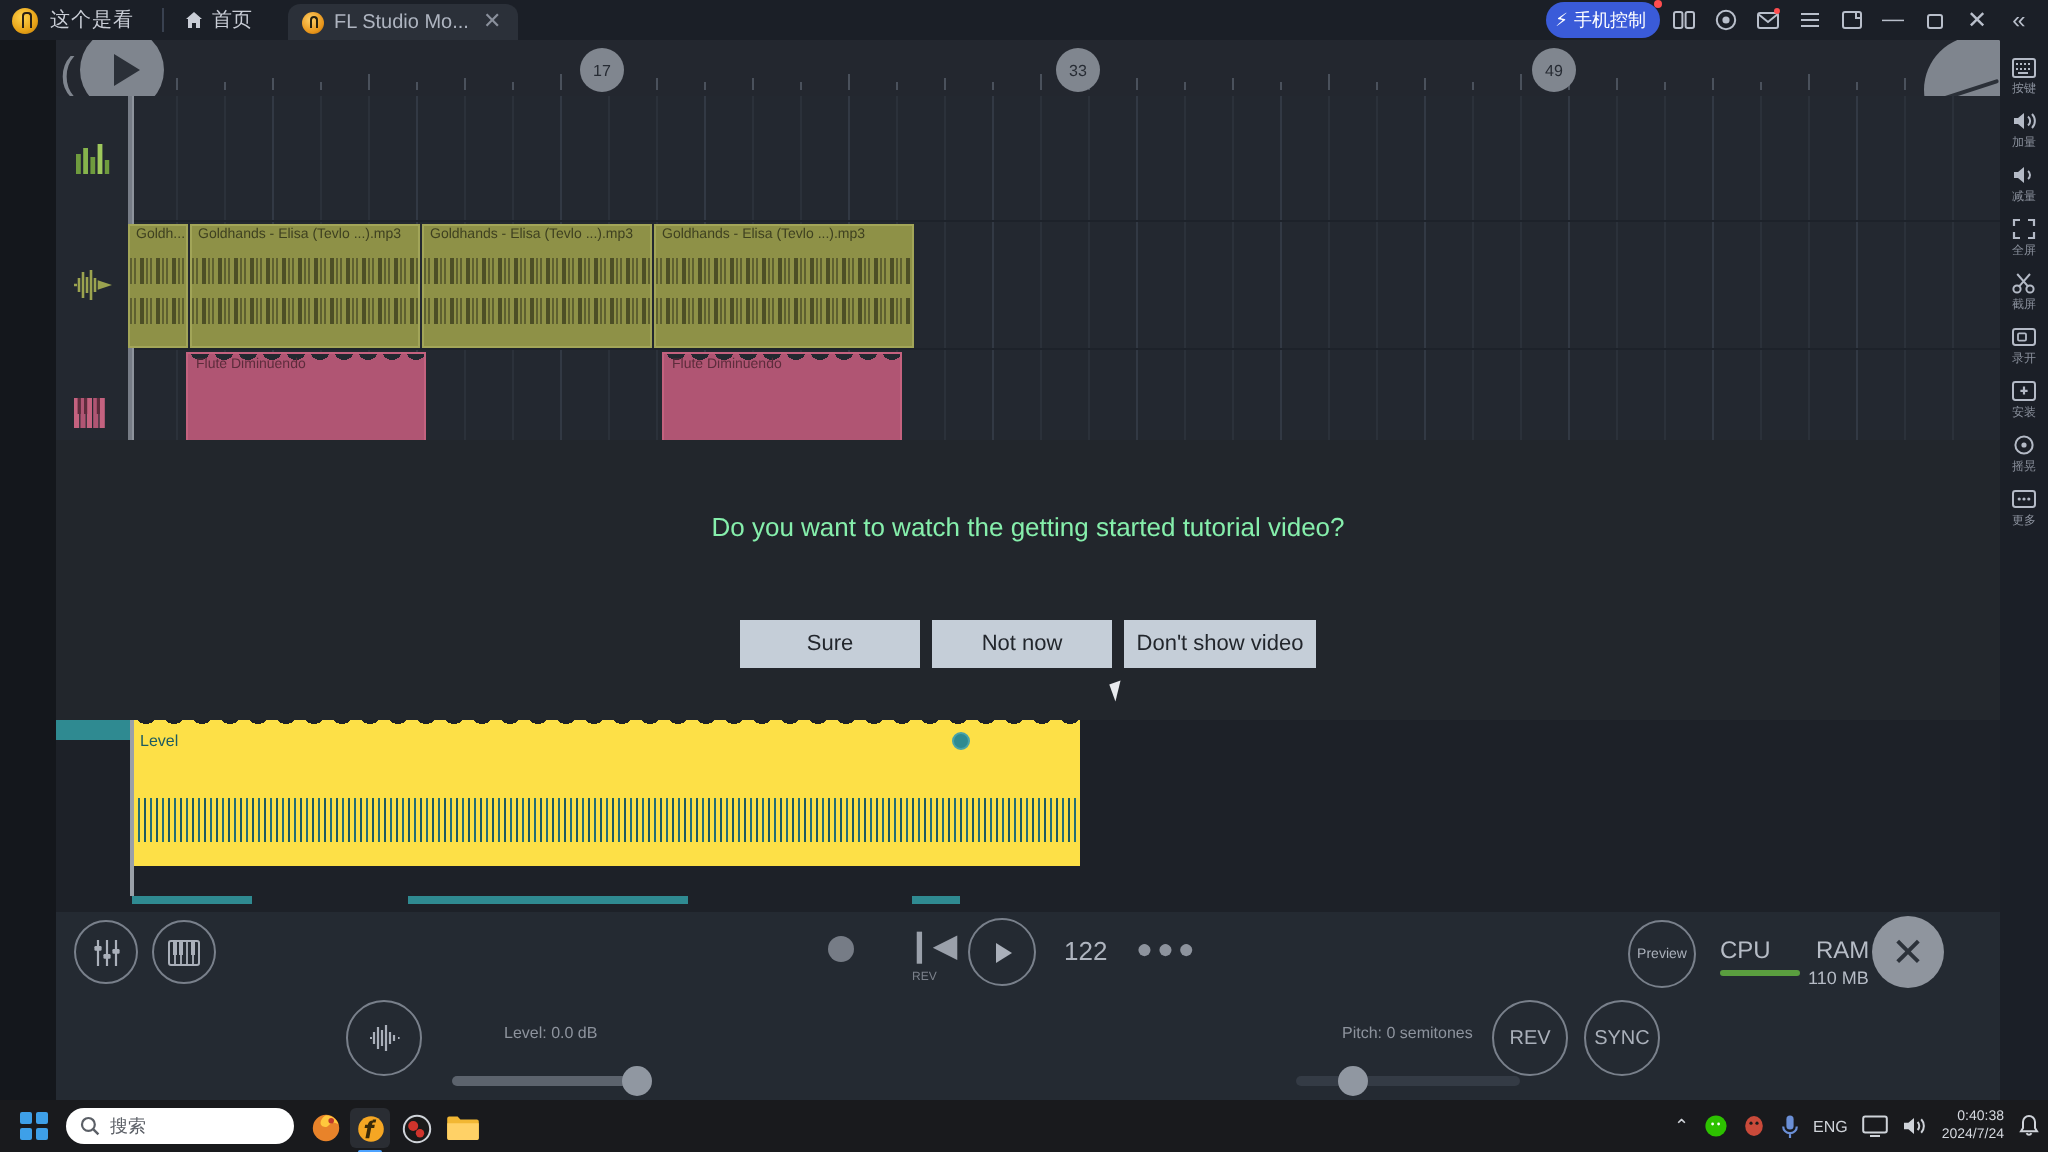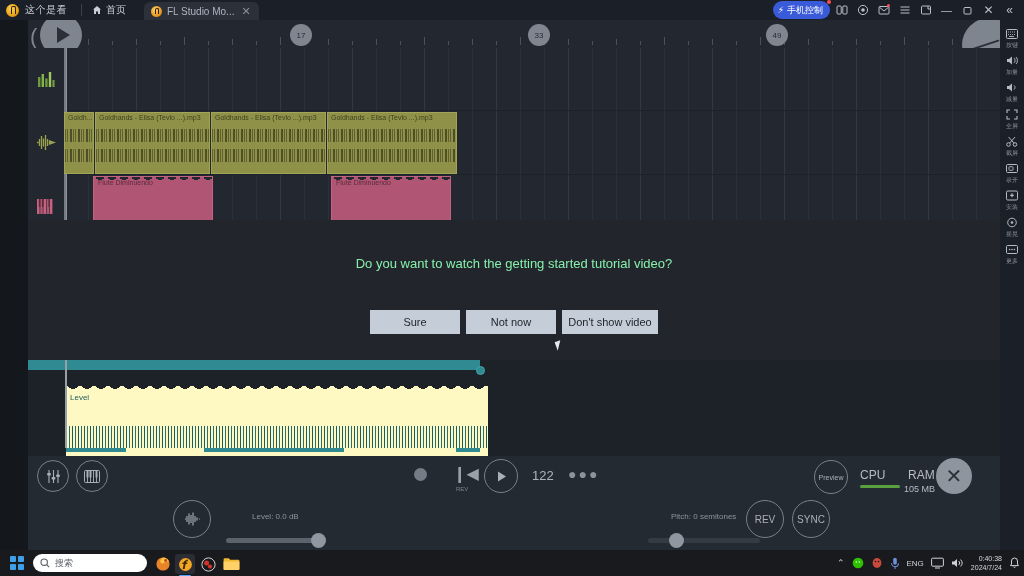--- a/index.html
+++ b/index.html
@@ -112,21 +112,21 @@
   .clip-pattern .dots { position:absolute; left:4px; bottom:4px; right:3px; height:3px;
     background-image:repeating-linear-gradient(90deg,#7e3b52 0 3px, transparent 3px 12px); }
 
   
   .tealzone { position:absolute; left:0; top:316px; width:972px; height:120px; background:#1d2128; }
   .tealsel { position:absolute; left:0; top:0; width:38px; height:34px; background:#2f8a91; }
   .tealtop { position:absolute; left:38px; top:0; width:414px; height:34px; background:#2f8a91; }
   .tealtop .peaks { position:absolute; left:0; right:0; top:2px; height:14px;
     background-image:repeating-linear-gradient(90deg,
       #1d2128 0 1px, transparent 1px 3px, #1d2128 3px 4px, transparent 4px 7px); }
-  .tealmain { position:absolute; left:38px; top:50px; width:422px; height:74px; background:#fef9c3; }
+  .tealmain { position:absolute; left:38px; top:23px; width:474px; height:74px; background:#fde047; }
   .tealmain .scallop { position:absolute; left:0; top:0; width:100%; height:7px;
     background-image:radial-gradient(circle at 7px -3px, #1d2128 6px, transparent 6px);
     background-size:14px 12px; }
   .tealmain .lvl { position:absolute; left:4px; top:7px; font-size:8px; color:#1d5b61; }
   .tealmain .dense { position:absolute; left:0; right:0; top:40px; height:22px;
     background-image:repeating-linear-gradient(90deg,
       #1d5b61 0 1px, transparent 1px 3px, #256f76 3px 4px, transparent 4px 6px); }
   .tealcursor { position:absolute; left:37px; top:0; width:2px; height:112px; background:#9aa0a8; }
   .tealhandle { position:absolute; left:448px; top:30px; width:9px; height:9px;
     border-radius:50%; background:#2f8a91; border:1px solid #49a3a9; }
@@ -552,21 +552,21 @@
       </div>
       <div class="bpm" style="left:504px;top:12px">122</div>
       <div class="dots3" style="left:540px;top:10px">●●●</div>
 
       <div class="circbtn" style="left:786px;top:4px;width:34px;height:34px;font-size:7px">
         <span>Preview</span>
       </div>
       <div class="cpulbl" style="left:832px;top:12px">CPU</div>
       <div class="cpubar" style="left:832px;top:29px;width:40px"></div>
       <div class="ramlbl" style="left:880px;top:12px">RAM</div>
-      <div class="ramval" style="left:876px;top:28px">105 MB</div>
+      <div class="ramval" style="left:876px;top:28px">110 MB</div>
       <div class="closebig" style="left:908px;top:2px">
         <span>✕</span>
       </div>
 
       <div class="circbtn" style="left:145px;top:44px;width:38px;height:38px">
         <svg width="18" height="16" viewBox="0 0 18 16">
             <path d="M2 8h1M4 5v6M6 2.5v11M8 4v8M10 1.5v13M12 5v6M14 6.5v3M16 8h0.8" stroke="#aab0ba" stroke-width="1.1"></path>
           </svg>
       </div>
       <div class="slabel" style="left:224px;top:56px">Level: 0.0 dB</div>

